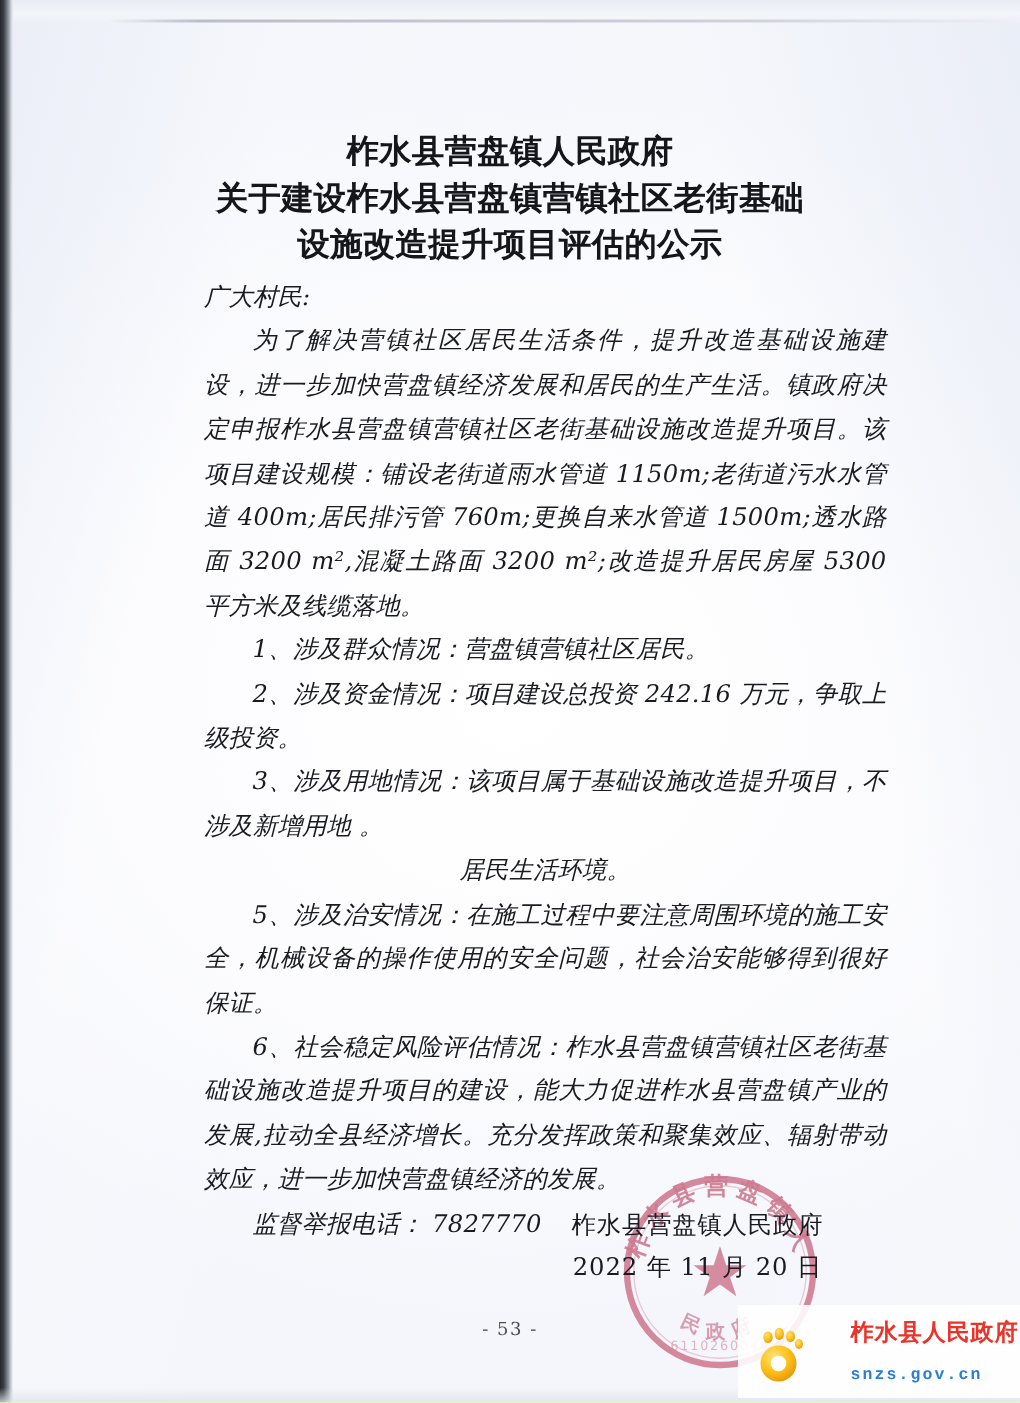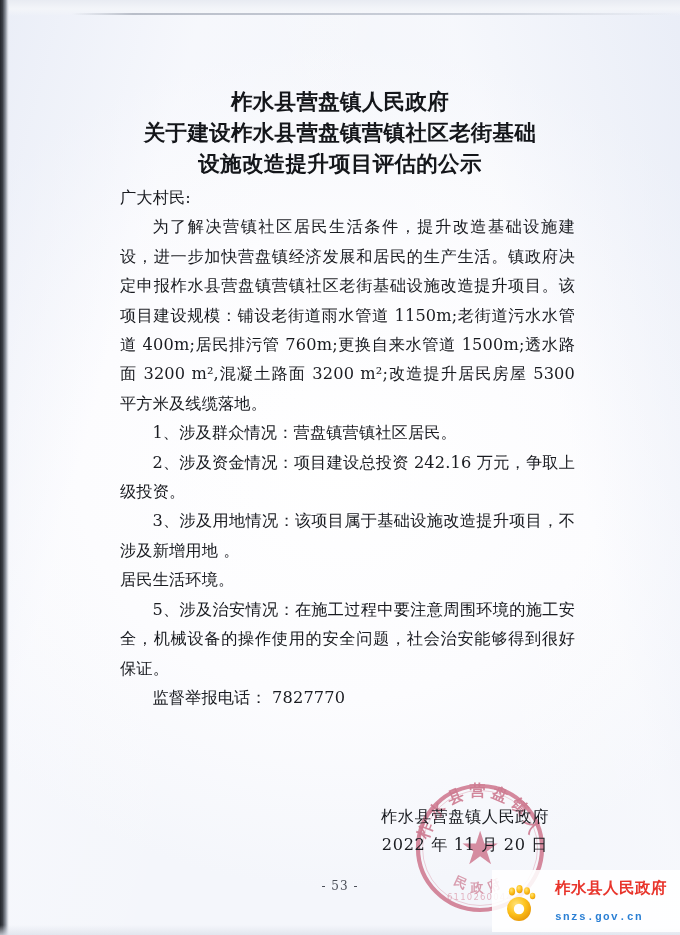--- a/index.html
+++ b/index.html
@@ -74,37 +74,38 @@
     font-weight: bold;
     font-size: 21.5px;
     line-height: 31px;
     color: #14161a;
     letter-spacing: 0.3px;
     white-space: nowrap;
   }
 
   .body-block {
     position: absolute;
-    left: 120px;
+    left: 136px;
     top: 183px;
     width: 455px;
+    font-style: italic;
   }
   .para {
     font-family: "DejaVu Serif", "Liberation Serif", serif;
     font-size: 16.2px;
     line-height: 29.4px;
     color: #191b20;
     text-align: justify;
     text-justify: inter-character;
     letter-spacing: 0.15px;
     margin: 0;
   }
   .para.indent { text-indent: 2em; }
   .para.noindent { text-indent: 0; }
-  .para.centerline { text-align: left; text-indent: 0; }
+  .para.centerline { text-align: center; text-indent: 0; }
 
   .sign-block {
     position: absolute;
     left: 330px;
     top: 803px;
     width: 270px;
     text-align: center;
   }
   .sign-line {
     font-family: "DejaVu Serif", "Liberation Serif", serif;
@@ -140,21 +141,21 @@
 
   
   .footer-logo {
     position: absolute;
     left: 498px;
     top: 874px;
     width: 178px;
     height: 56px;
     display: flex;
     align-items: center;
-    gap: 13px;
+    gap: 25px;
   }
   .paw { width: 44px; height: 44px; flex: 0 0 auto; }
   .footer-text { display: flex; flex-direction: column; justify-content: center; }
   .footer-gov {
     font-family: "DejaVu Sans", "Liberation Sans", sans-serif;
     font-weight: bold;
     font-size: 15.5px;
     line-height: 19px;
     color: #e8342b;
     letter-spacing: 0.5px;
@@ -199,20 +200,21 @@
     </div>
 
     <div class="body-block">
       <p class="para noindent">广大村民:</p>
       <p class="para indent">为了解决营镇社区居民生活条件，提升改造基础设施建设，进一步加快营盘镇经济发展和居民的生产生活。镇政府决定申报柞水县营盘镇营镇社区老街基础设施改造提升项目。该项目建设规模：铺设老街道雨水管道 1150m;老街道污水水管道 400m;居民排污管 760m;更换自来水管道 1500m;透水路面 3200 m²,混凝土路面 3200 m²;改造提升居民房屋 5300 平方米及线缆落地。</p>
       <p class="para indent">1、涉及群众情况：营盘镇营镇社区居民。</p>
       <p class="para indent">2、涉及资金情况：项目建设总投资 242.16 万元，争取上级投资。</p>
       <p class="para indent">3、涉及用地情况：该项目属于基础设施改造提升项目，不涉及新增用地 。</p>
       <p class="para centerline">居民生活环境。</p>
       <p class="para indent">5、涉及治安情况：在施工过程中要注意周围环境的施工安全，机械设备的操作使用的安全问题，社会治安能够得到很好保证。</p>
+      <p class="para indent">6、社会稳定风险评估情况：柞水县营盘镇营镇社区老街基础设施改造提升项目的建设，能大力促进柞水县营盘镇产业的发展,拉动全县经济增长。充分发挥政策和聚集效应、辐射带动效应，进一步加快营盘镇经济的发展。</p>
       <p class="para indent">监督举报电话： 7827770</p>
     </div>
 
     <div class="seal">
       <svg width="152" height="152" viewBox="0 0 152 152">
         <defs>
           <path id="arcTop" d="M 24,76 A 52,52 0 0 1 128,76"></path>
           <path id="arcBot" d="M 32,76 A 44,44 0 0 0 120,76"></path>
         </defs>
         <circle cx="76" cy="76" r="62" fill="none" stroke="#c9647e" stroke-width="4.2" opacity="0.92"></circle>

